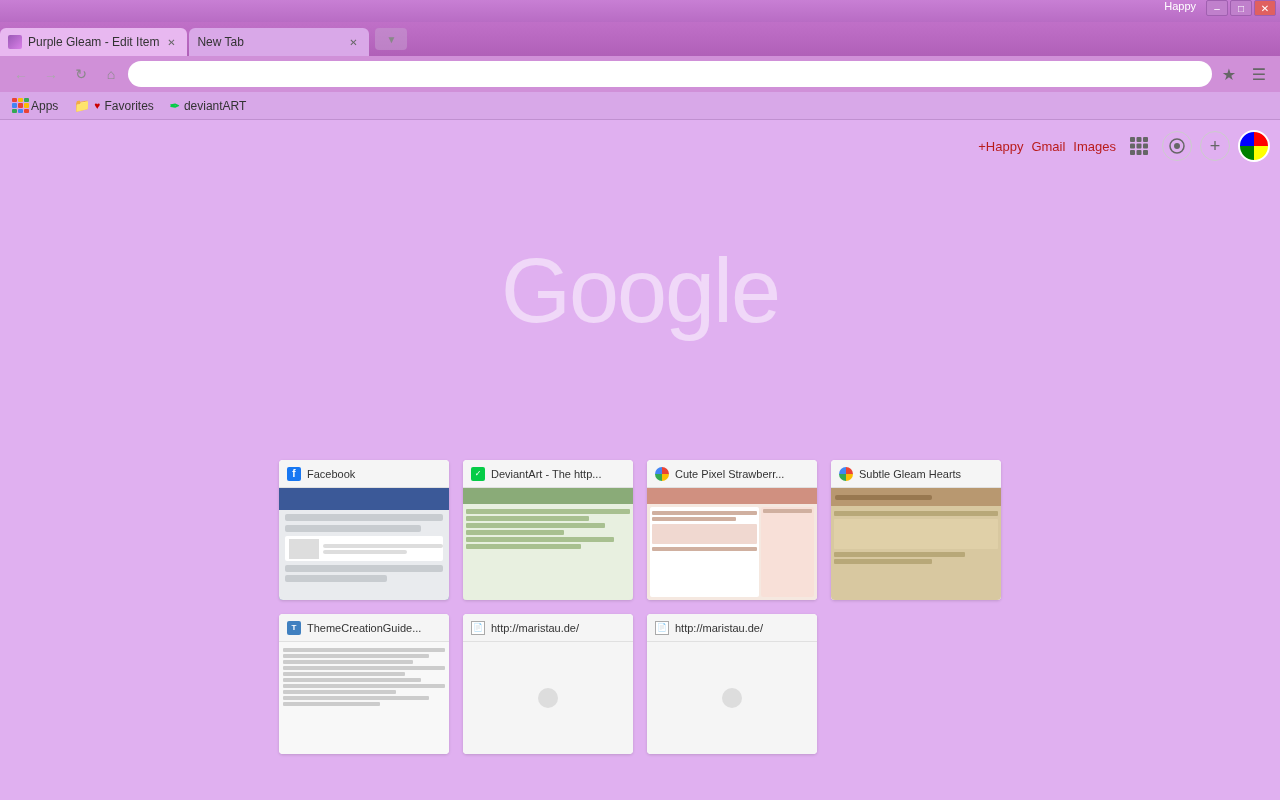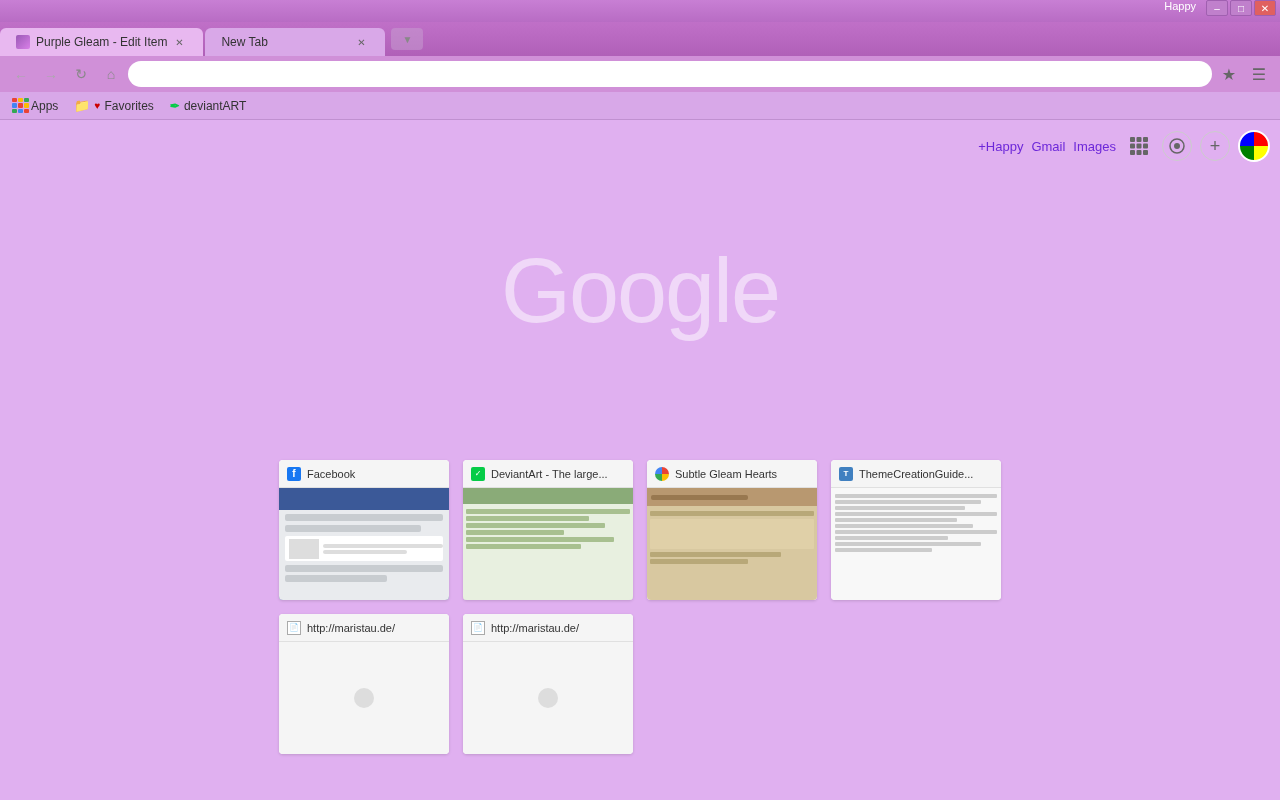--- a/index.html
+++ b/index.html
@@ -32,21 +32,21 @@
       align-items: flex-end;
       padding-left: 0;
     }
     .tab {
       height: 28px;
       min-width: 180px;
       max-width: 220px;
       background: #e8b8f0;
       border-radius: 6px 6px 0 0;
       display: flex; align-items: center;
-      padding: 0 16px;
+      padding: 0 8px;
       font-size: 12px;
       color: #333;
       position: relative;
       margin-right: 2px;
     }
     .tab.active {
       background: #d9a8e8;
       z-index: 2;
     }
     .tab-favicon {
@@ -122,21 +122,21 @@
       overflow: hidden;
     }
 
     
     #google-topbar {
       position: absolute;
       top: 10px; right: 10px;
       display: flex; align-items: center; gap: 8px;
     }
     .google-link {
-      font-size: 13px; color: #6d28d9; cursor: pointer; text-decoration: none;
+      font-size: 13px; color: #b91c1c; cursor: pointer; text-decoration: none;
     }
     .g-icon-btn {
       width: 30px; height: 30px;
       border-radius: 50%;
       display: flex; align-items: center; justify-content: center;
       cursor: pointer; color: #666; font-size: 18px;
     }
     .avatar-btn {
       width: 32px; height: 32px;
       border-radius: 50%;
@@ -356,37 +356,59 @@
             <div style="height:7px;background:#c8ccd0;margin:3px 6px;border-radius:2px;width:60%;"></div>
           </div>
         </div>
       </div>
     </div>
 
 
     <div class="thumb-card">
       <div class="thumb-header">
         <div class="thumb-favicon favicon-da">✓</div>
-        <span class="thumb-title">DeviantArt - The large...</span>
+        <span class="thumb-title">DeviantArt - The http...</span>
       </div>
       <div class="thumb-preview">
         <div style="width:100%;height:100%;background:#c0d0b8;position:relative;">
           <div style="position:absolute;top:0;left:0;right:0;height:16px;background:#8aab78;"></div>
           <div style="position:absolute;top:16px;left:0;right:0;bottom:0;background:#e8f0e0;padding:3px;">
             <div style="height:5px;background:#a8c090;margin:2px 0;border-radius:1px;"></div>
             <div style="height:5px;background:#a8c090;margin:2px 0;border-radius:1px;width:75%;"></div>
             <div style="height:5px;background:#a8c090;margin:2px 0;border-radius:1px;width:85%;"></div>
             <div style="height:5px;background:#a8c090;margin:2px 0;border-radius:1px;width:60%;"></div>
             <div style="height:5px;background:#a8c090;margin:2px 0;border-radius:1px;width:90%;"></div>
             <div style="height:5px;background:#a8c090;margin:2px 0;border-radius:1px;width:70%;"></div>
           </div>
         </div>
       </div>
     </div>
 
+    <div class="thumb-card">
+      <div class="thumb-header">
+        <div class="thumb-favicon favicon-chrome"></div>
+        <span class="thumb-title">Cute Pixel Strawberr...</span>
+      </div>
+      <div class="thumb-preview">
+        <div style="width:100%;height:100%;background:#f5e8e0;position:relative;">
+          <div style="position:absolute;top:0;left:0;right:0;height:16px;background:#d09080;"></div>
+          <div style="position:absolute;top:16px;left:0;right:0;bottom:0;display:flex;gap:2px;padding:3px;">
+            <div style="flex:2;background:#fff;border-radius:2px;padding:2px;">
+              <div style="height:4px;background:#d0b0a0;margin:2px 0;border-radius:1px;"></div>
+              <div style="height:4px;background:#d0b0a0;margin:2px 0;border-radius:1px;width:80%;"></div>
+              <div style="height:20px;background:#f0d8d0;margin:3px 0;border-radius:1px;"></div>
+              <div style="height:4px;background:#d0b0a0;margin:2px 0;border-radius:1px;"></div>
+            </div>
+            <div style="flex:1;background:#f8e0d8;border-radius:2px;">
+              <div style="height:4px;background:#d0b0a0;margin:2px;border-radius:1px;"></div>
+            </div>
+          </div>
+        </div>
+      </div>
+    </div>
 
     <div class="thumb-card">
       <div class="thumb-header">
         <div class="thumb-favicon favicon-chrome"></div>
         <span class="thumb-title">Subtle Gleam Hearts</span>
       </div>
       <div class="thumb-preview">
         <div style="width:100%;height:100%;background:#d8c8a0;position:relative;">
           <div style="position:absolute;top:0;left:0;right:0;height:18px;background:#b89870;display:flex;align-items:center;padding:0 4px;">
             <div style="height:5px;background:#987850;width:60%;border-radius:2px;"></div>

